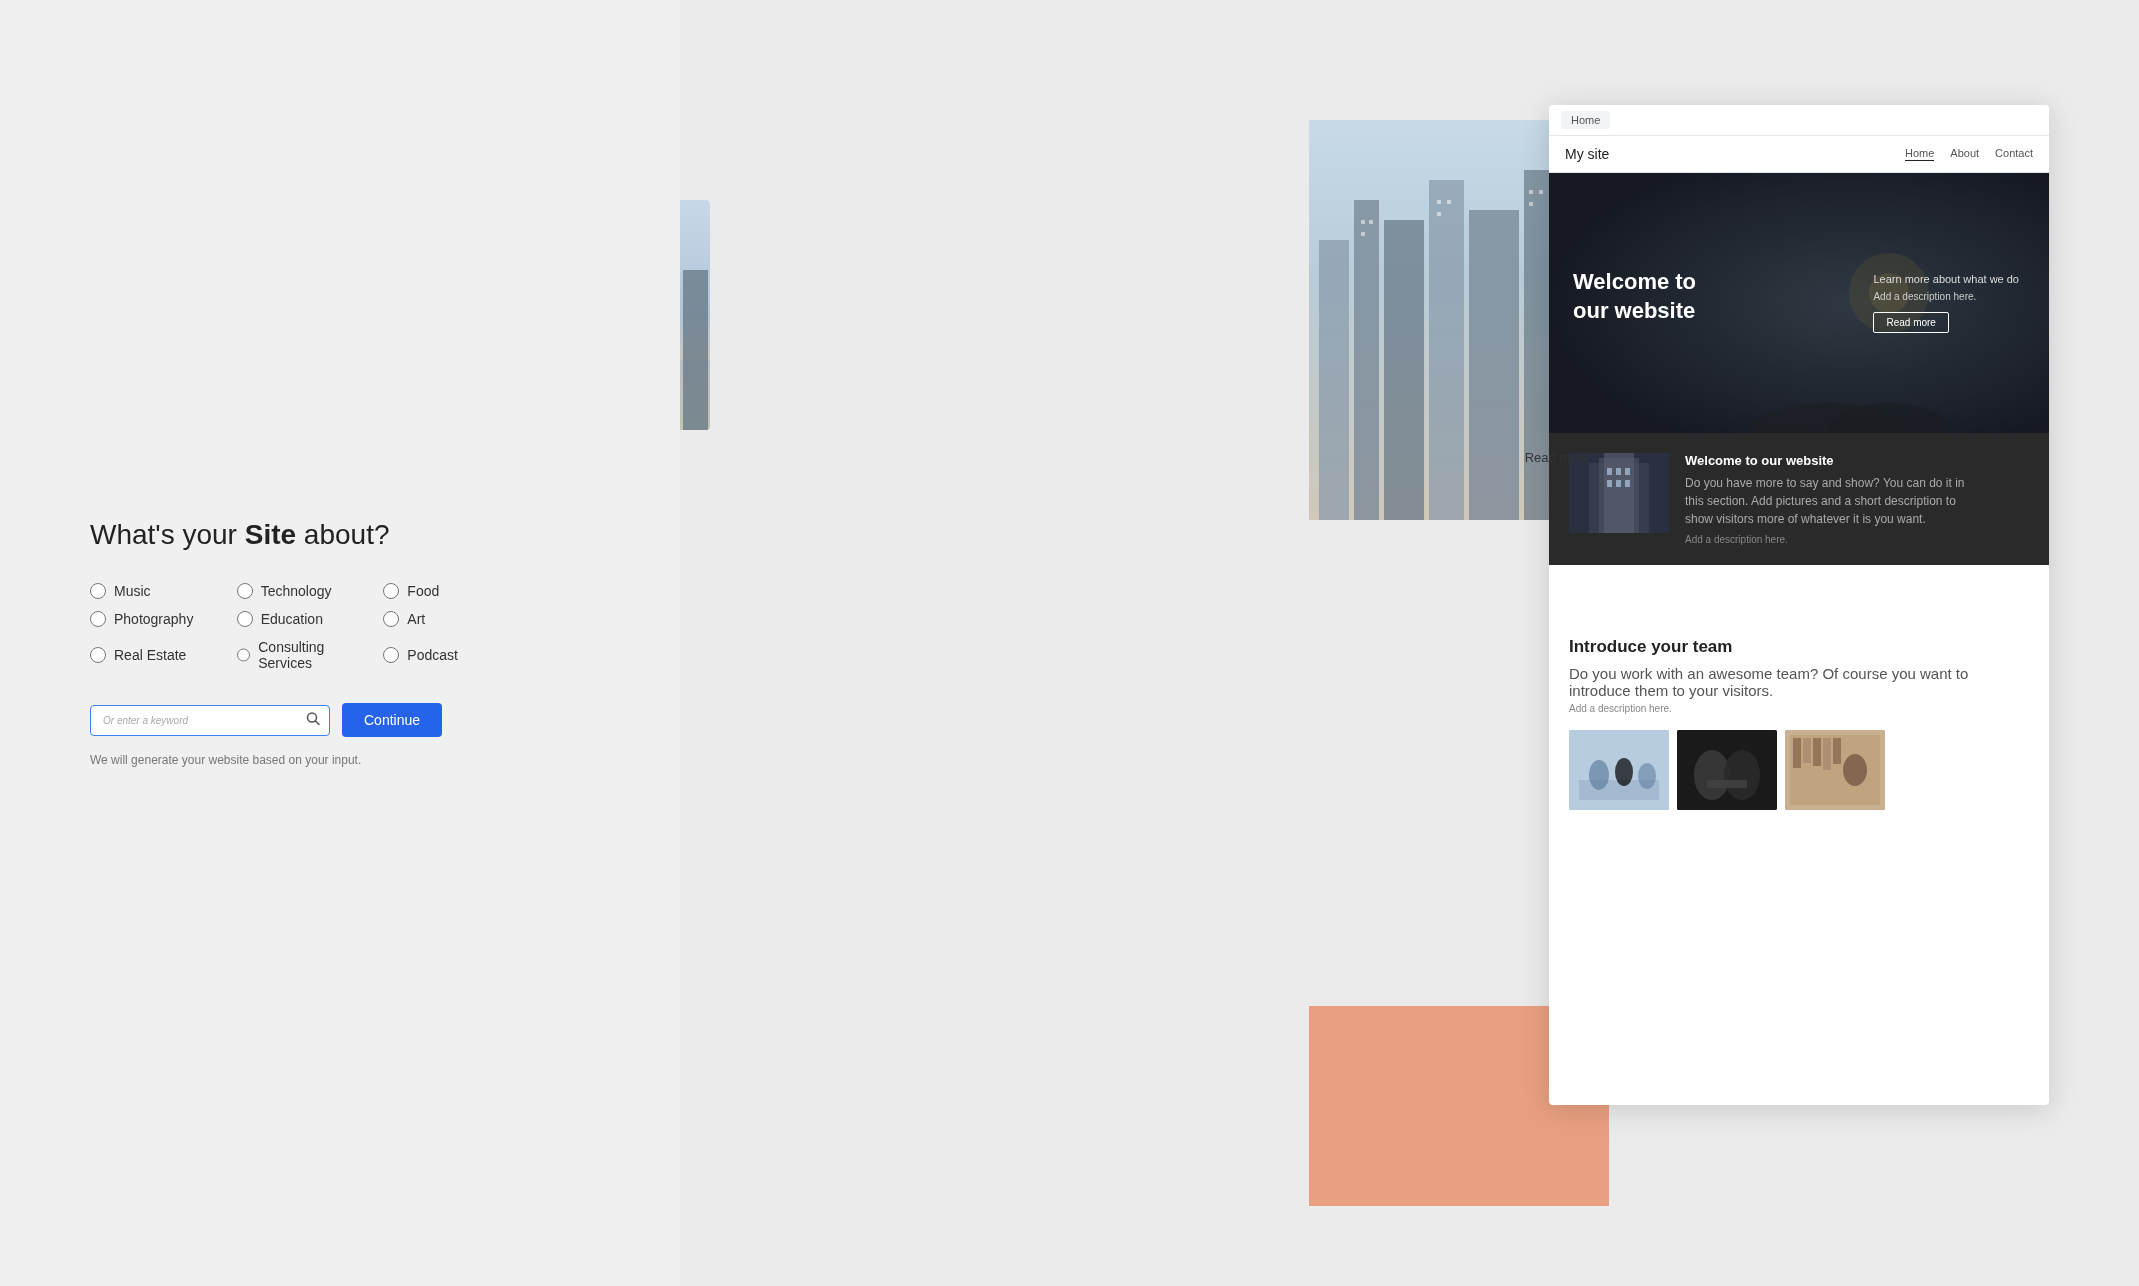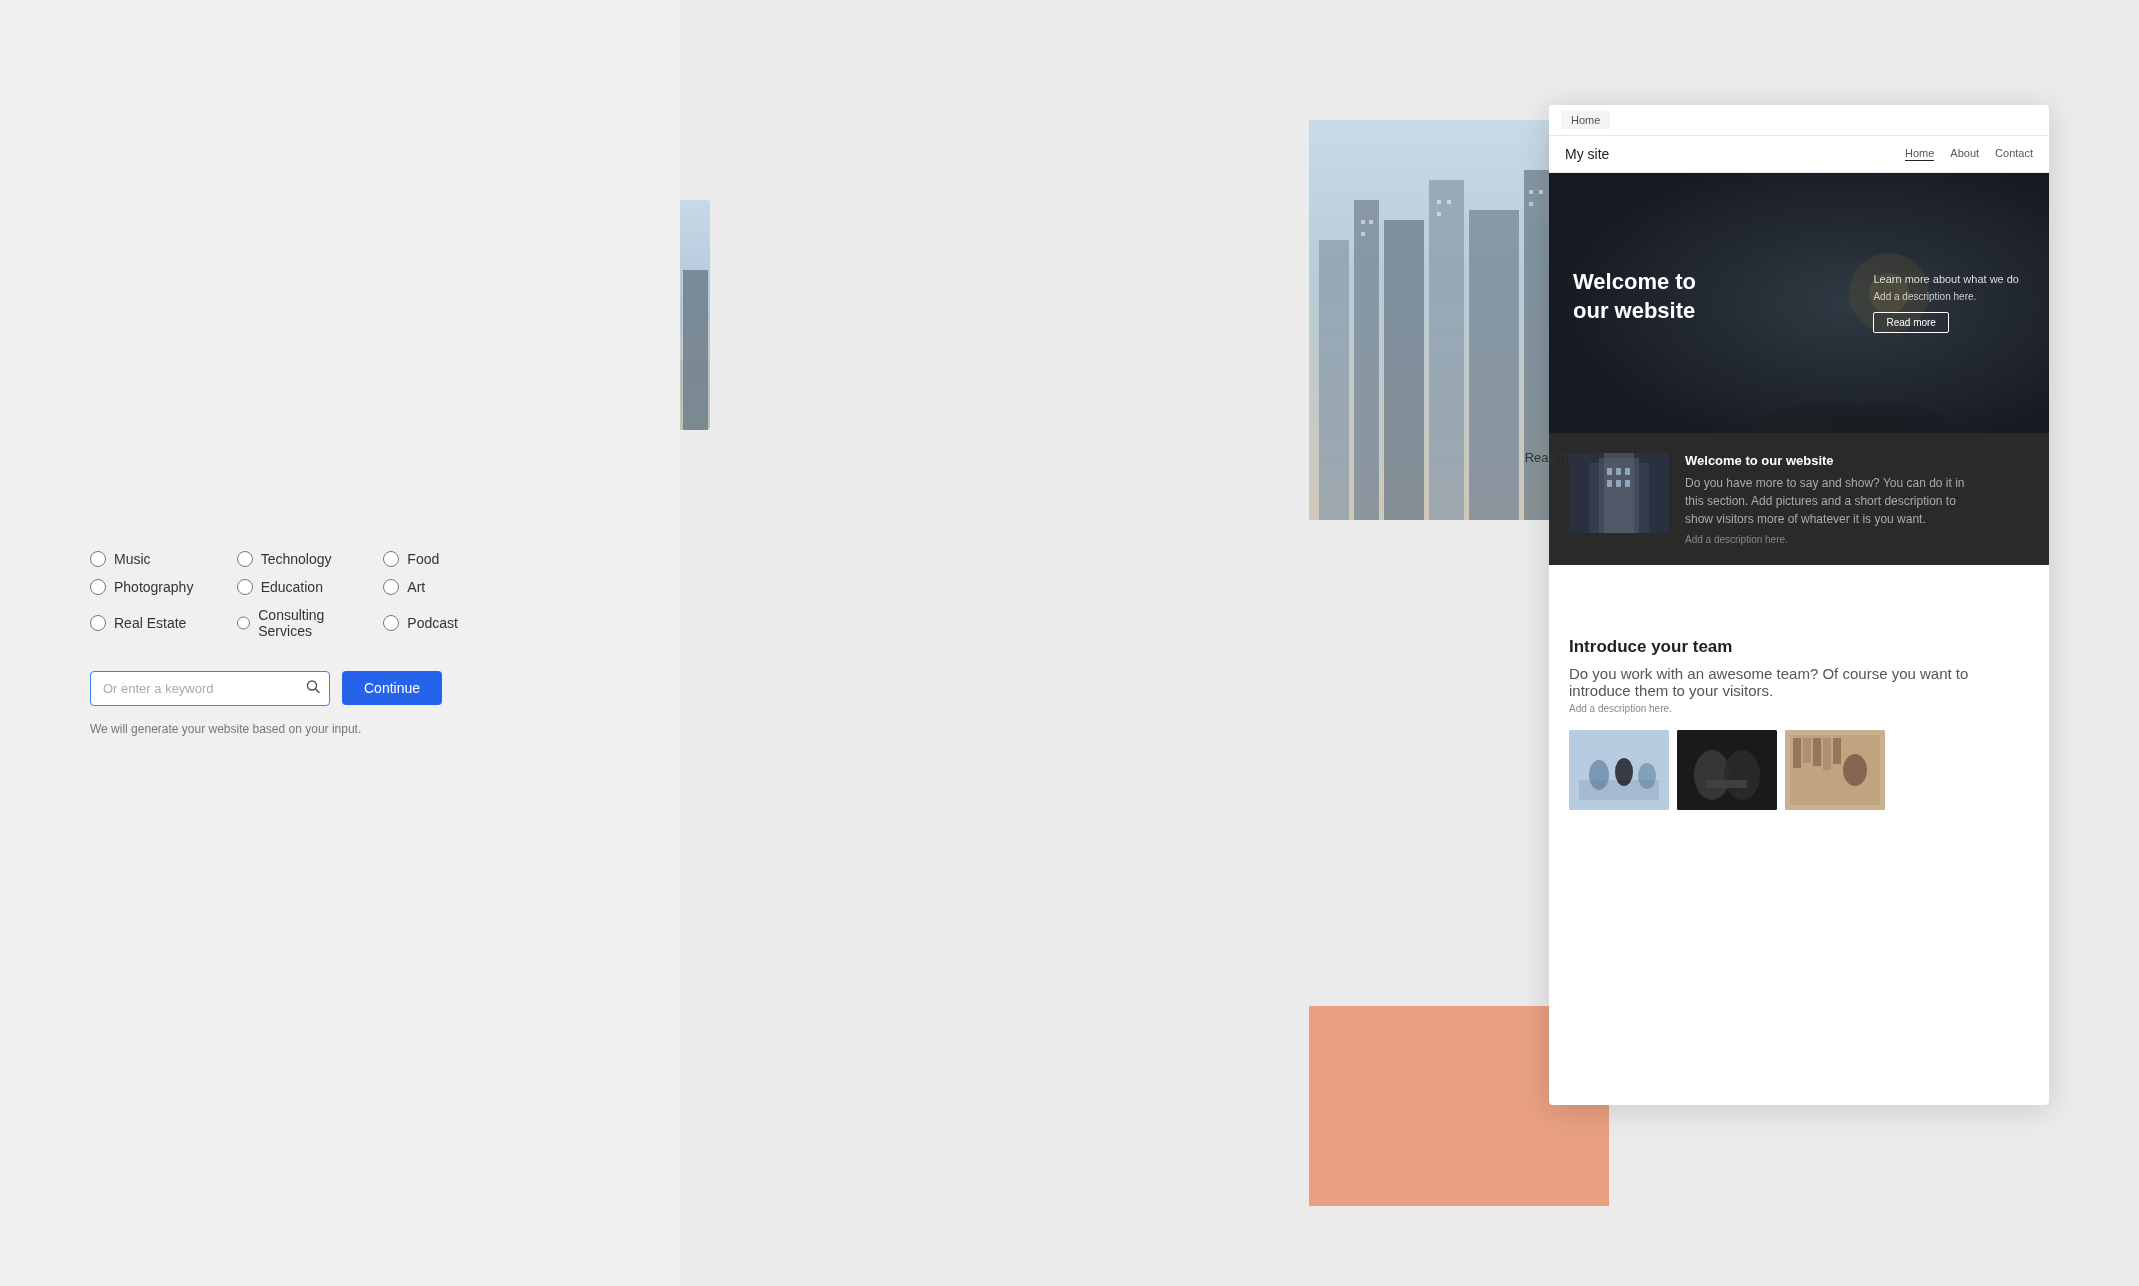--- a/index.html
+++ b/index.html
@@ -74,24 +74,25 @@
     .search-input-wrapper {
       position: relative;
       width: 240px;
     }
 
     .search-input {
       width: 100%;
       padding: 9px 36px 9px 12px;
       border: 1.5px solid #3b82f6;
       border-radius: 4px;
-      font-size: 13px;
+      font-size: 10px;
       color: #333;
       outline: none;
       background: #fff;
+      font-style: italic;
     }
 
     .search-input::placeholder {
       color: #aaa;
     }
 
     .search-icon-btn {
       position: absolute;
       right: 10px;
       top: 50%;
@@ -473,20 +474,23 @@
     <rect x="120" y="20" width="120" height="130" fill="#e8e8e8" opacity="0.6"></rect>
 
     <ellipse cx="130" cy="120" rx="15" ry="25" fill="#555" opacity="0.7"></ellipse>
     <ellipse cx="160" cy="115" rx="14" ry="28" fill="#444" opacity="0.8"></ellipse>
     <ellipse cx="195" cy="118" rx="13" ry="26" fill="#555" opacity="0.7"></ellipse>
     <ellipse cx="225" cy="122" rx="14" ry="24" fill="#444" opacity="0.7"></ellipse>
   </svg>
 </div>
 
 <div class="site-builder" style="z-index:10;">
+  <h1 class="question-title">
+    <span>What's your </span><strong>Site</strong><span> about?</span>
+  </h1>
 
   <div class="options-grid">
 
     <label class="option-item">
       <input type="radio" name="site-type" style="">
       <span class="option-label">Music</span>
     </label>
     <label class="option-item">
       <input type="radio" name="site-type" style="">
       <span class="option-label">Technology</span>

